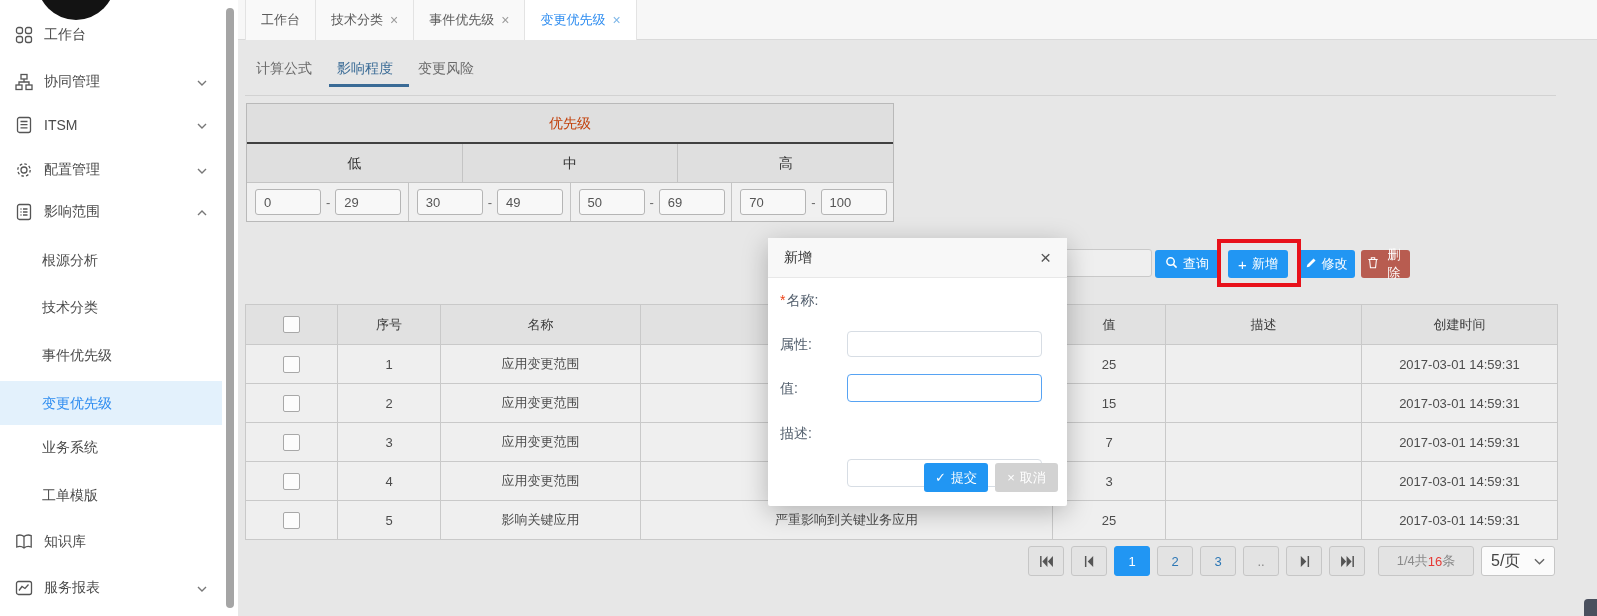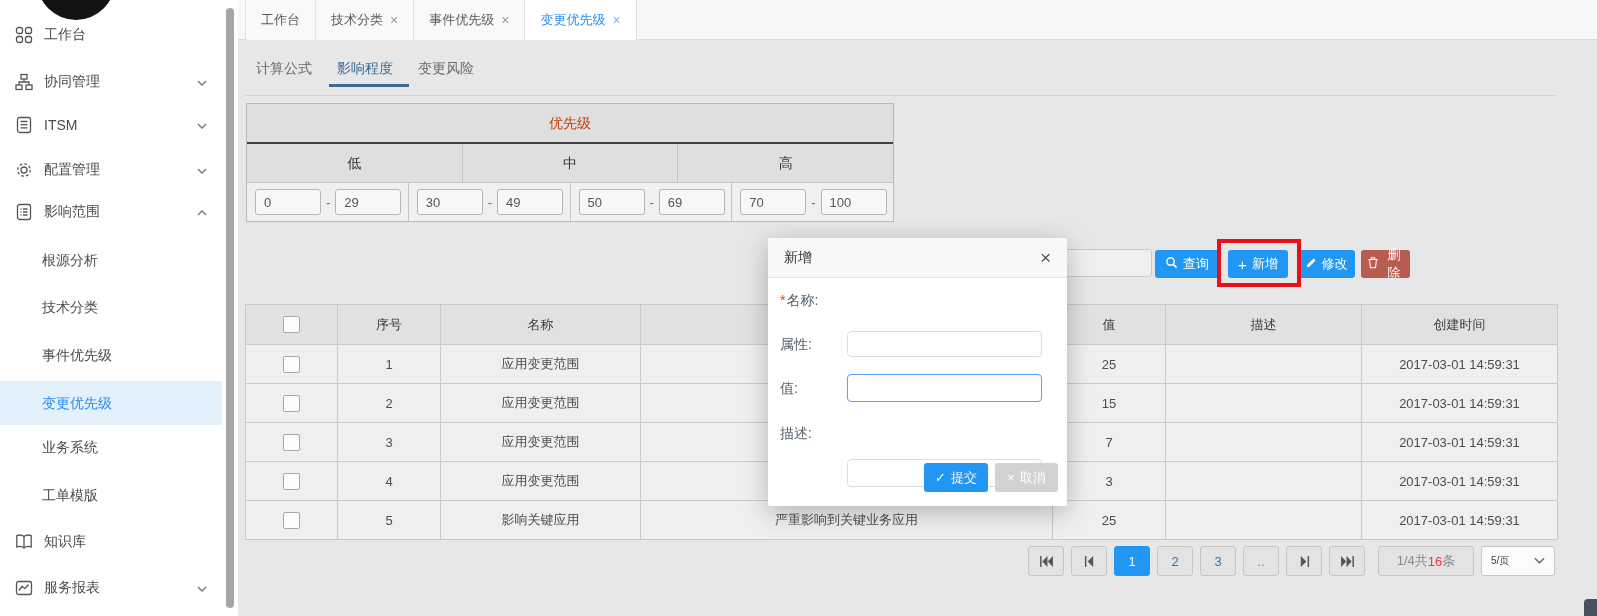--- a/index.html
+++ b/index.html
@@ -57,21 +57,21 @@
   .grid td{height:36px;background:#efefef;font-size:13px;color:#4d4d4d;border:1px solid #c9c9c9;text-align:center;overflow:hidden;white-space:nowrap;}
   .cbox{display:inline-block;width:15px;height:15px;background:#fcfcfc;border:1px solid #a8a8a8;border-radius:2px;vertical-align:middle;cursor:pointer;}
 
   
   .pagination{position:absolute;left:1028px;top:546px;height:30px;display:flex;align-items:center;gap:7px;z-index:1;}
   .pg-btn{width:36px;height:30px;background:#e3e3e3;border:1px solid #c6c6c6;border-radius:3px;display:flex;align-items:center;justify-content:center;font-size:13px;color:#2d77b5;cursor:pointer;box-sizing:border-box;}
   .pg-btn.ellipsis{color:#8a8a8a;}
   .pg-btn.active{background:#2196f3;border-color:#2196f3;color:#fff;}
   .pg-info{width:96px;height:30px;background:#e3e3e3;border:1px solid #c6c6c6;border-radius:3px;display:flex;align-items:center;justify-content:center;font-size:13px;color:#8a8a8a;box-sizing:border-box;margin-left:6px;}
   .pg-info .cnt{color:#e53935;}
-  .pg-size{width:74px;height:30px;background:#fbfbfb;border:1px solid #c6c6c6;border-radius:3px;display:flex;align-items:center;justify-content:space-between;padding:0 9px;font-size:10px;color:#444;box-sizing:border-box;cursor:pointer;}
+  .pg-size{width:74px;height:30px;background:#fbfbfb;border:1px solid #c6c6c6;border-radius:3px;display:flex;align-items:center;justify-content:space-between;padding:0 9px;font-size:16px;color:#444;box-sizing:border-box;cursor:pointer;}
 
   
   .modal{position:absolute;left:768px;top:238px;width:299px;height:268px;background:#fff;border-radius:2px;box-shadow:0 6px 26px rgba(0,0,0,.25);z-index:30;}
   .modal-header{height:40px;background:#f8f8f8;border-bottom:1px solid #e8e8e8;display:flex;align-items:center;padding:0 16px;box-sizing:border-box;}
   .modal-title{font-size:14px;color:#333;}
   .modal-close{margin-left:auto;font-size:19px;color:#555;cursor:pointer;line-height:1;}
   .m-label{position:absolute;left:12px;font-size:14px;color:#54606e;}
   .m-label .req{color:#ed4014;margin-right:1px;}
   .m-ctl{position:absolute;left:79px;width:195px;box-sizing:border-box;background:#fff;border:1px solid #d7dde4;border-radius:4px;}
   .m-select{height:26px;line-height:26px;font-size:14px;color:#515a6e;padding-left:32px;cursor:pointer;}

